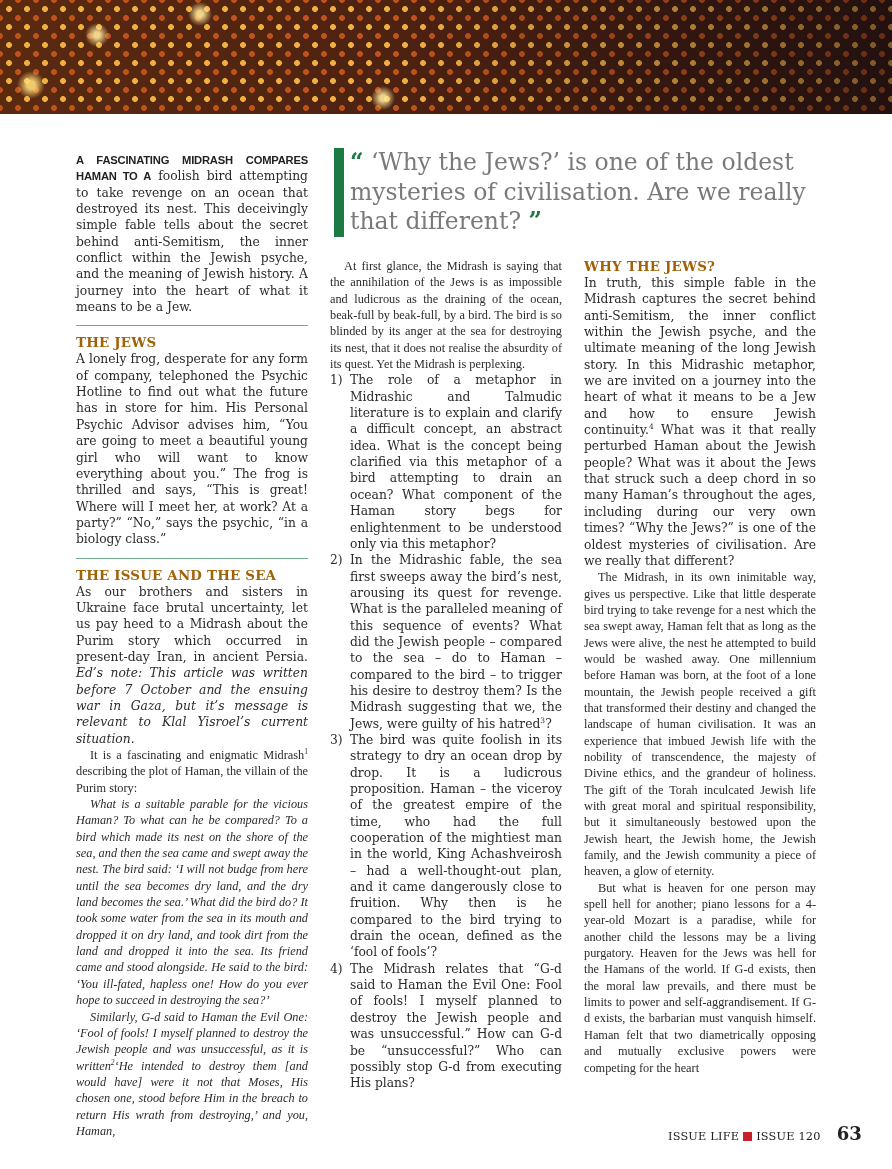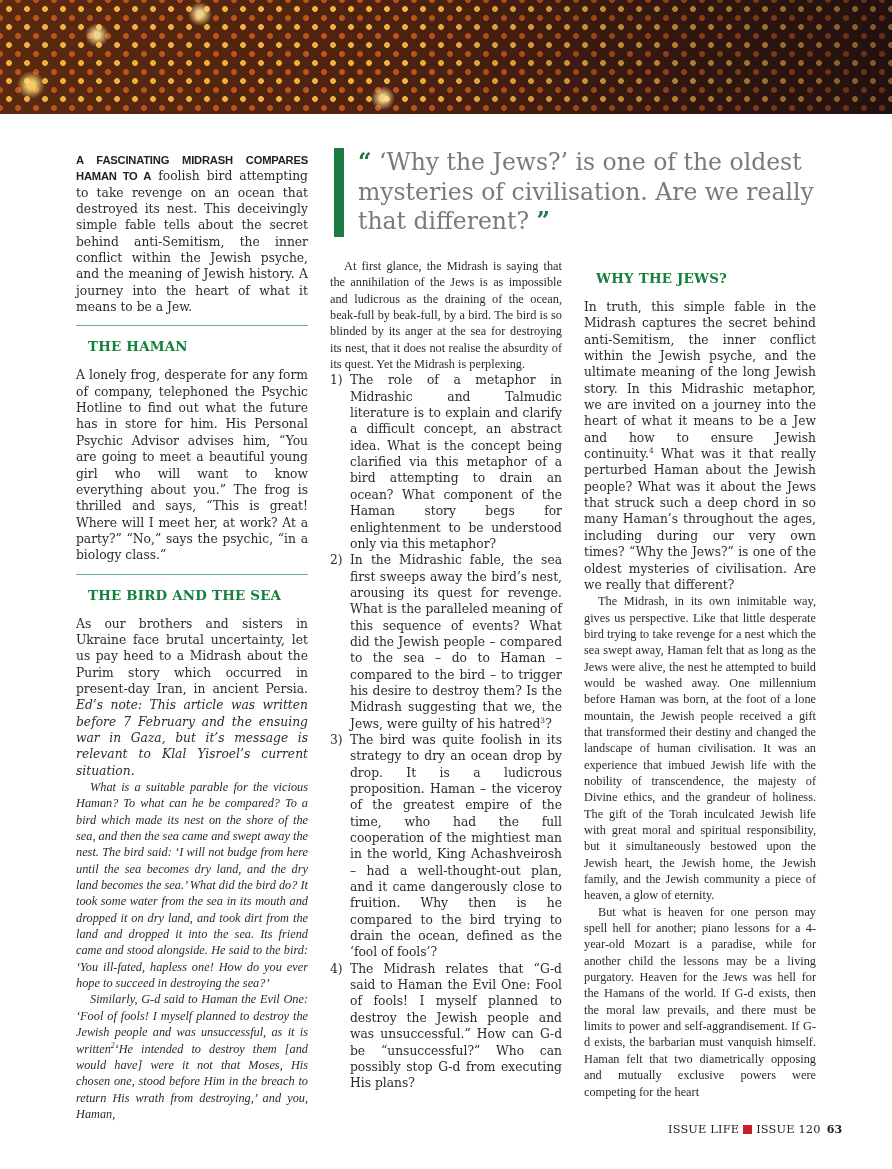--- a/index.html
+++ b/index.html
@@ -25,61 +25,62 @@
   .col { position: absolute; font-size: 12.3px; line-height: 16.35px; text-align: justify; }
   .col1 { left: 76px; top: 152px; width: 232px; }
   .col2 { left: 330px; top: 258px; width: 232px; }
   .col3 { left: 584px; top: 258px; width: 232px; }
   .lead-caps {
     font-family: "Liberation Sans", sans-serif; font-weight: bold; font-size: 11.2px;
     letter-spacing: -0.2px; color: #222; margin-top: 36px;
   }
   .divider { border: 0; border-top: 1.3px solid #6fae89; margin: 10px 0 8px 0; height: 0; }
   .heading {
-    font-family: "DejaVu Serif", serif; font-weight: bold; color: #15803d;
-    font-size: 13.4px; line-height: 17px; margin: 12px; letter-spacing: 0.2px;
+    font-family: "DejaVu Serif", serif; font-weight: bold; color: #a16207;
+    font-size: 13.4px; line-height: 17px; margin: 0; letter-spacing: 0.2px;
   }
   p { margin: 0; }
   .indent { text-indent: 14px; font-family: Liberation Serif, serif; }
   .ital { font-style: italic; }
   sup { font-size: 7.5px; line-height: 0; }
   ol.q { list-style: none; margin: 0; padding: 0; }
   ol.q li { position: relative; padding-left: 20px; }
   ol.q li .num { position: absolute; left: 0; top: 0; }
   .pullquote {
     position: absolute; left: 334px; top: 148px; width: 460px;
-    border-left: 10px solid #1c7a43; padding-left: 14px;
+    border-left: 10px solid #1c7a43; padding-left: 6px;
     font-family: "DejaVu Serif", serif; font-size: 23.5px; line-height: 29.5px; color: #7a7a7a;
   }
   .q-mark { color: #1c7a43; font-weight: bold; font-family: "DejaVu Serif", serif; }
   .footer {
     position: absolute; left: 668px; top: 1123px; font-family: "DejaVu Serif", serif;
     font-size: 11.3px; color: #222; letter-spacing: 0.2px; white-space: nowrap;
   }
   .footer .sq { display: inline-block; width: 9px; height: 9px; background: #c8202b; margin: 0 4px -0.5px 4px; }
-  .footer .page { font-weight: bold; font-size: 11px; margin-left: 6px; }
+  .footer .page { font-weight: bold; font-size: 18px; margin-left: 16px; }
 </style>
 </head>
 <body>
 
 <div class="banner"></div>
 <div class="banner-fade"></div>
 
 <div class="pullquote">
   <span class="q-mark">“</span><span> ‘Why the Jews?’ is one of the oldest mysteries of civilisation. Are we really that different? </span><span class="q-mark">”</span>
 </div>
 
 <div class="col col1">
   <p><span class="lead-caps">A FASCINATING MIDRASH COMPARES HAMAN TO A</span><span> foolish bird attempting to take revenge on an ocean that destroyed its nest. This deceivingly simple fable tells about the secret behind anti-Semitism, the inner conflict within the Jewish psyche, and the meaning of Jewish history. A journey into the heart of what it means to be a Jew.</span></p>
   <hr class="divider">
-  <h2 class="heading">THE HAMAN</h2>
+  <h2 class="heading">THE JEWS</h2>
   <p>A lonely frog, desperate for any form of company, telephoned the Psychic Hotline to find out what the future has in store for him. His Personal Psychic Advisor advises him, “You are going to meet a beautiful young girl who will want to know everything about you.” The frog is thrilled and says, “This is great! Where will I meet her, at work? At a party?” “No,” says the psychic, “in a biology class.”</p>
   <hr class="divider">
-  <h2 class="heading">THE BIRD AND THE SEA</h2>
-  <p><span>As our brothers and sisters in Ukraine face brutal uncertainty, let us pay heed to a Midrash about the Purim story which occurred in present-day Iran, in ancient Persia. </span><span class="ital">Ed’s note: This article was written before 7 February and the ensuing war in Gaza, but it’s message is relevant to Klal Yisroel’s current situation.</span></p>
+  <h2 class="heading">THE ISSUE AND THE SEA</h2>
+  <p><span>As our brothers and sisters in Ukraine face brutal uncertainty, let us pay heed to a Midrash about the Purim story which occurred in present-day Iran, in ancient Persia. </span><span class="ital">Ed’s note: This article was written before 7 October and the ensuing war in Gaza, but it’s message is relevant to Klal Yisroel’s current situation.</span></p>
+  <p class="indent"><span>It is a fascinating and enigmatic Midrash</span><sup>1</sup><span> describing the plot of Haman, the villain of the Purim story:</span></p>
   <p class="indent ital">What is a suitable parable for the vicious Haman? To what can he be compared? To a bird which made its nest on the shore of the sea, and then the sea came and swept away the nest. The bird said: ‘I will not budge from here until the sea becomes dry land, and the dry land becomes the sea.’ What did the bird do? It took some water from the sea in its mouth and dropped it on dry land, and took dirt from the land and dropped it into the sea. Its friend came and stood alongside. He said to the bird: ‘You ill-fated, hapless one! How do you ever hope to succeed in destroying the sea?’</p>
   <p class="indent ital"><span>Similarly, G-d said to Haman the Evil One: ‘Fool of fools! I myself planned to destroy the Jewish people and was unsuccessful, as it is written</span><sup>2</sup><span>‘He intended to destroy them [and would have] were it not that Moses, His chosen one, stood before Him in the breach to return His wrath from destroying,’ and you, Haman,</span></p>
 </div>
 
 <div class="col col2">
   <p class="indent">At first glance, the Midrash is saying that the annihilation of the Jews is as impossible and ludicrous as the draining of the ocean, beak-full by beak-full, by a bird. The bird is so blinded by its anger at the sea for destroying its nest, that it does not realise the absurdity of its quest. Yet the Midrash is perplexing.</p>
   <ol class="q">
     <li><span class="num">1)</span><span>The role of a metaphor in Midrashic and Talmudic literature is to explain and clarify a difficult concept, an abstract idea. What is the concept being clarified via this metaphor of a bird attempting to drain an ocean? What component of the Haman story begs for enlightenment to be understood only via this metaphor?</span></li>
     <li><span class="num">2)</span><span>In the Midrashic fable, the sea first sweeps away the bird’s nest, arousing its quest for revenge. What is the paralleled meaning of this sequence of events? What did the Jewish people – compared to the sea – do to Haman – compared to the bird – to trigger his desire to destroy them? Is the Midrash suggesting that we, the Jews, were guilty of his hatred</span><sup>3</sup><span>?</span></li>
     <li><span class="num">3)</span><span>The bird was quite foolish in its strategy to dry an ocean drop by drop. It is a ludicrous proposition. Haman – the viceroy of the greatest empire of the time, who had the full cooperation of the mightiest man in the world, King Achashveirosh – had a well-thought-out plan, and it came dangerously close to fruition. Why then is he compared to the bird trying to drain the ocean, defined as the ‘fool of fools’?</span></li>

